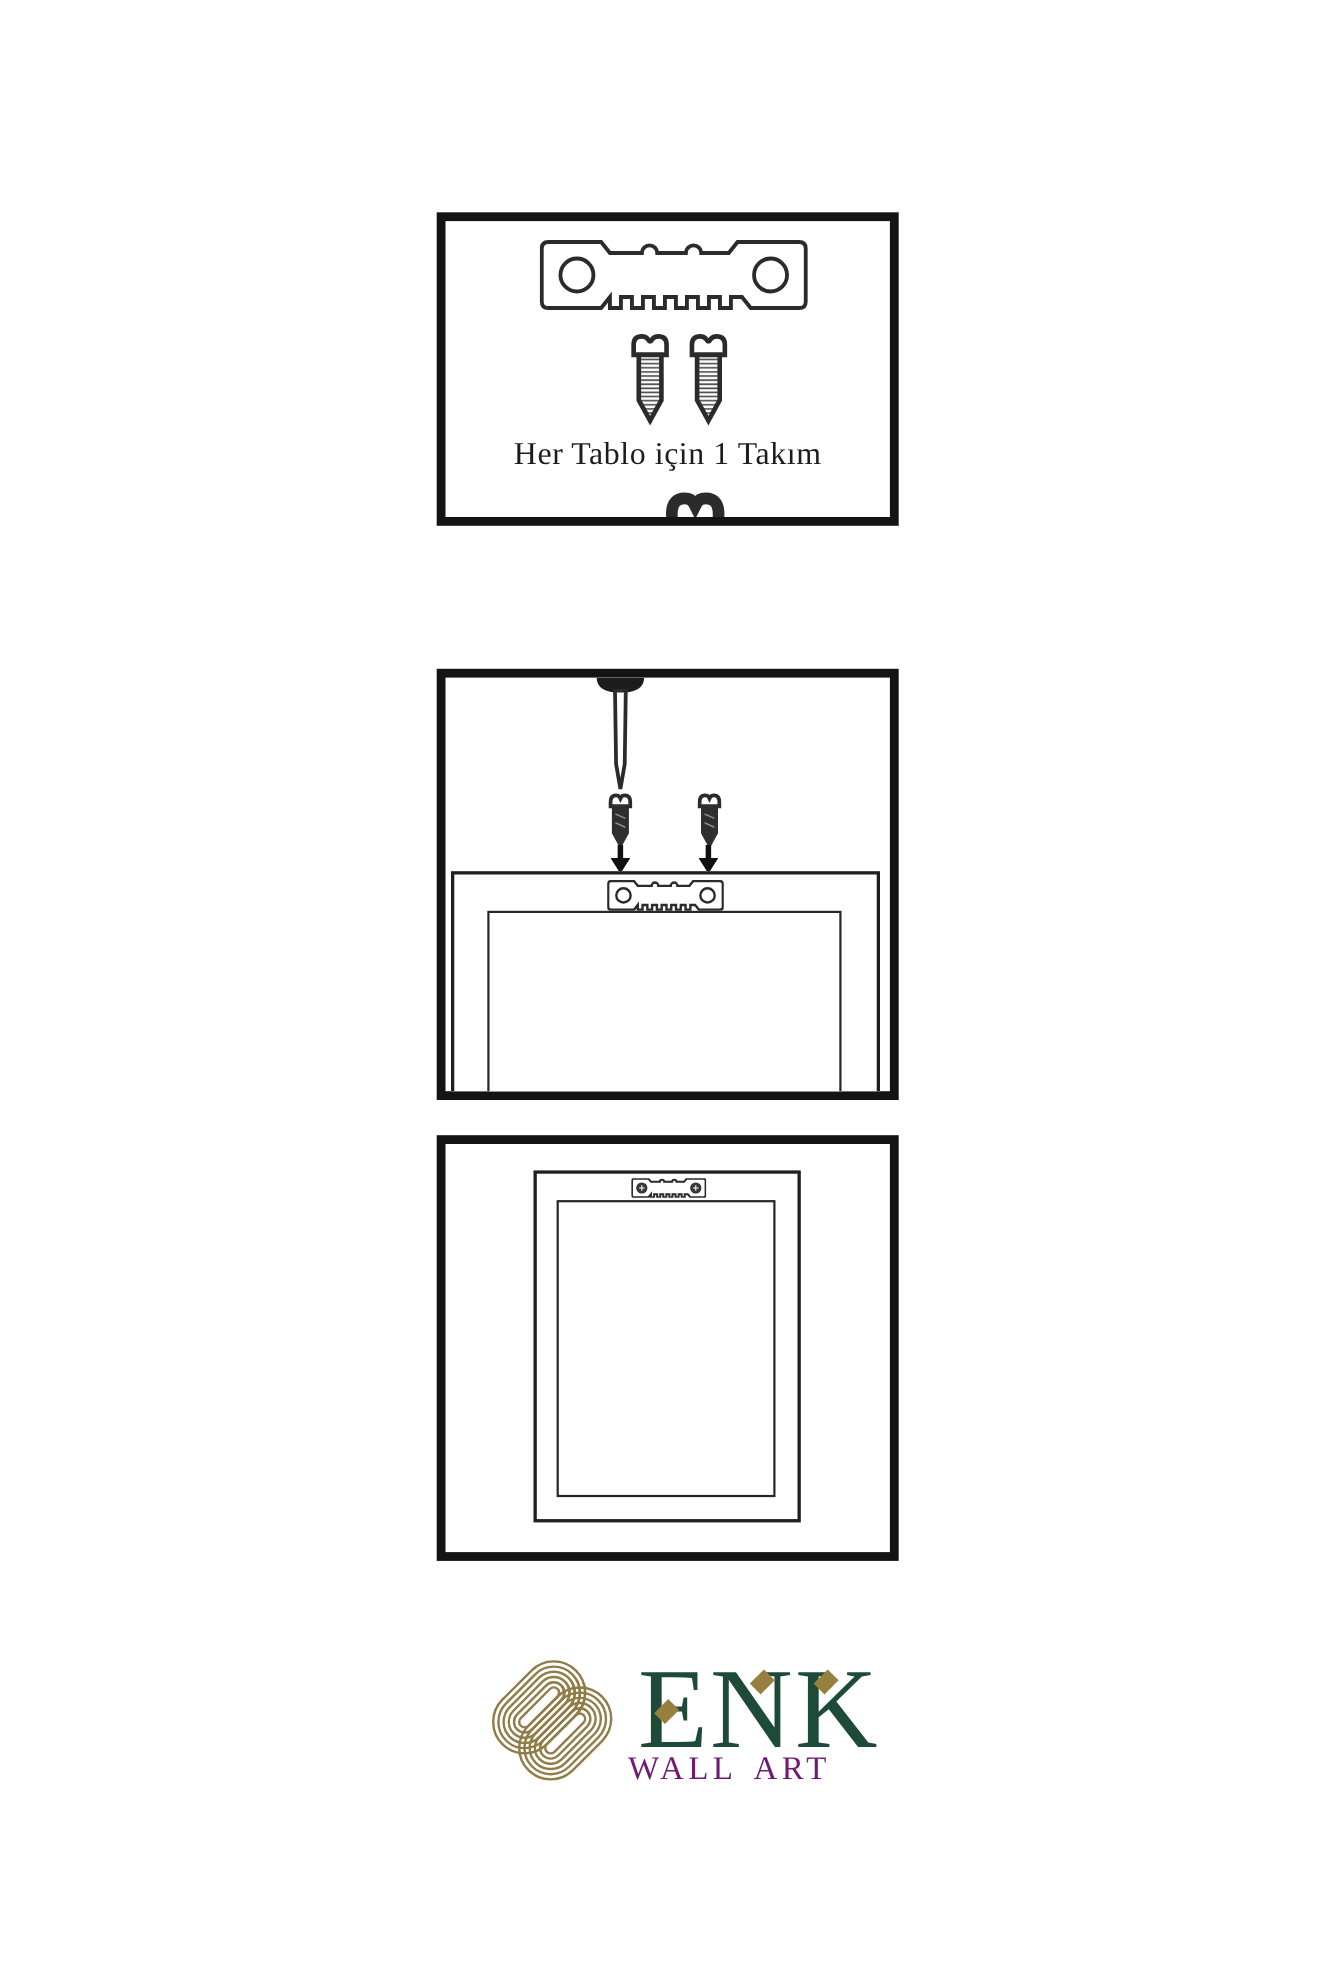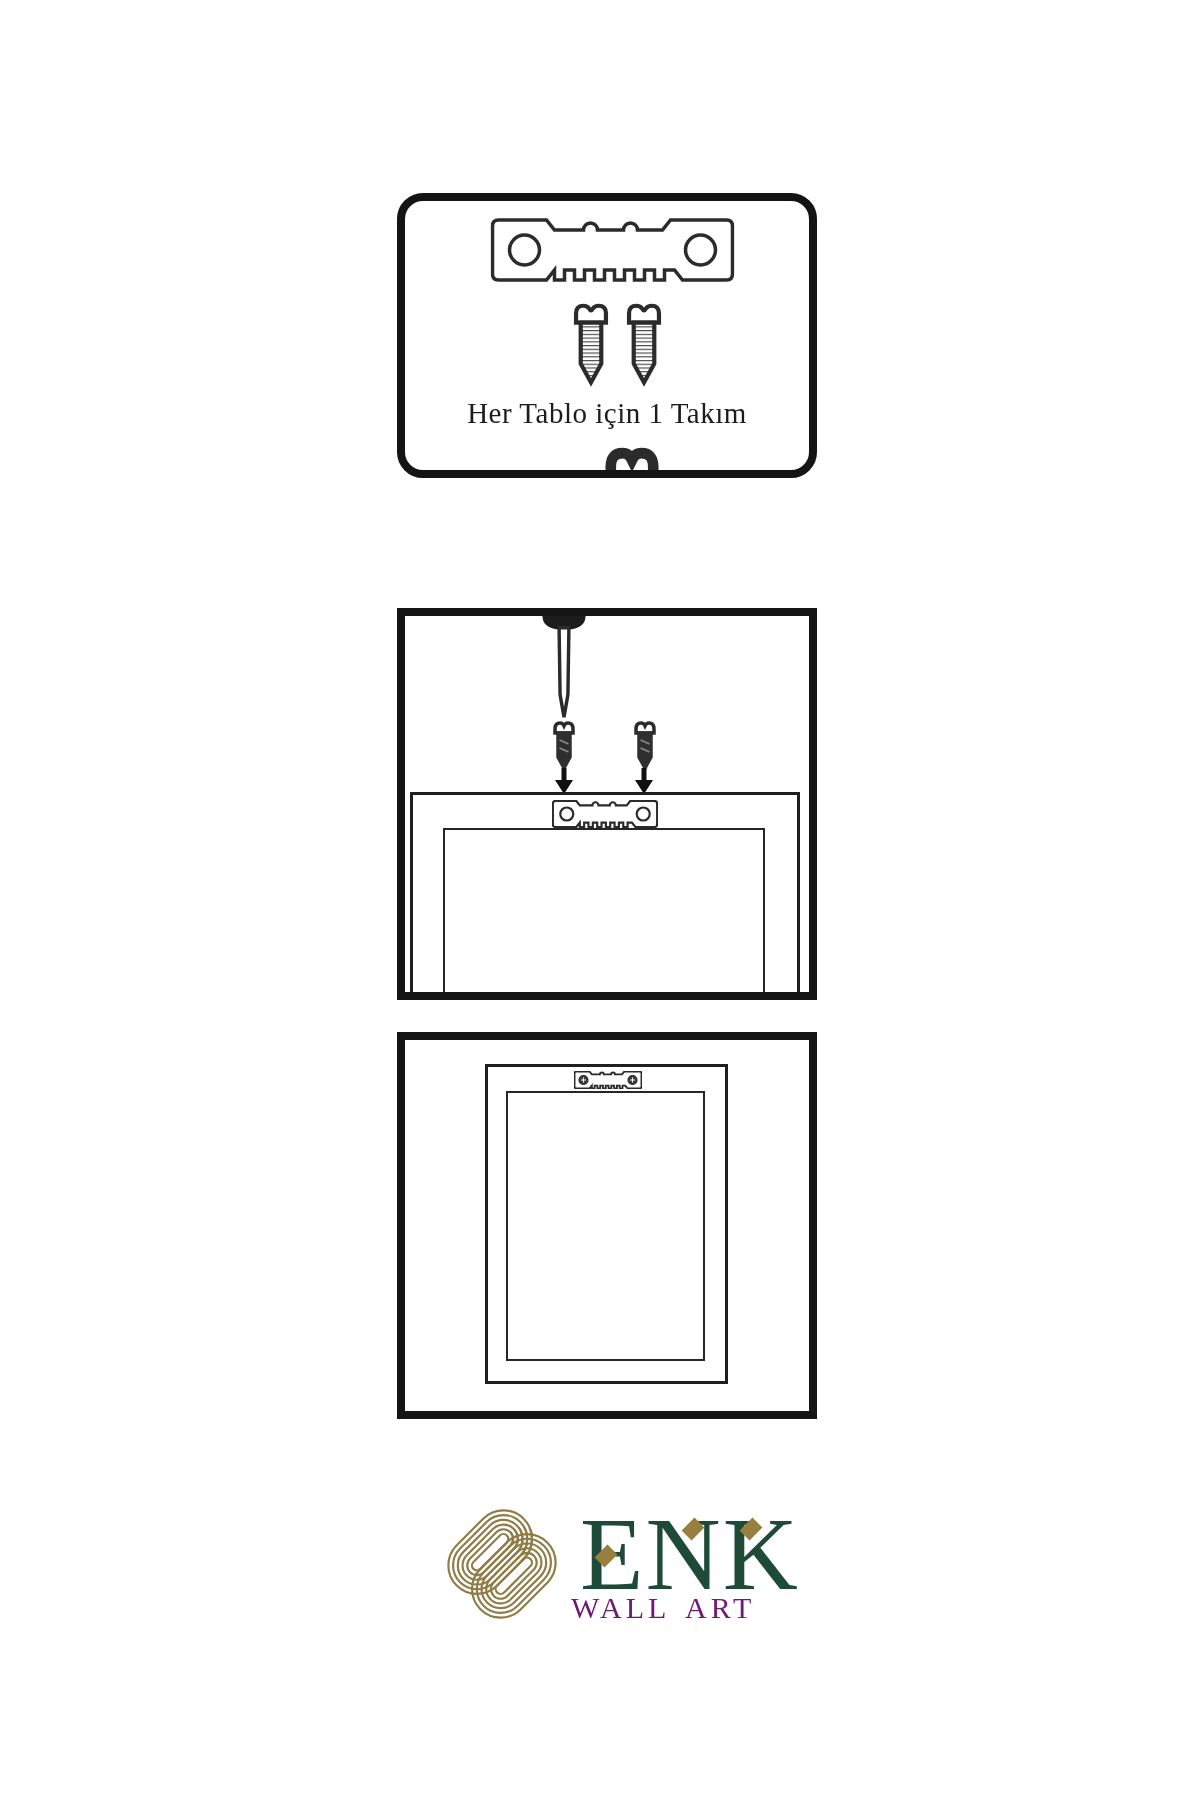--- a/index.html
+++ b/index.html
@@ -2,21 +2,21 @@
 <html><head>
 <meta charset="utf-8">
 <style>
   html,body{margin:0;padding:0;background:#ffffff;}
   .page{position:relative;width:1200px;height:1800px;background:#ffffff;overflow:hidden;
         font-family:"Liberation Serif", serif;}
   .abs{position:absolute;}
 
   
   .panel{position:absolute;border:8px solid #141414;background:#ffffff;box-sizing:border-box;overflow:hidden;}
-  .panel-1{left:397px;top:193px;width:420px;height:285px;border-radius:26px;}
+  .panel-1{left:397px;top:193px;width:420px;height:285px;}
   .panel-2{left:397px;top:608px;width:420px;height:392px;}
   .panel-3{left:397px;top:1032px;width:420px;height:387px;}
 
   
   svg.lineart{stroke:#2b2b2b;fill:#ffffff;overflow:visible;display:block;}
   .sw35{stroke-width:3.5px;}
   .sw45{stroke-width:4.5px;}
   .sw5{stroke-width:5px;}
   .sw65{stroke-width:6.5px;}
 

